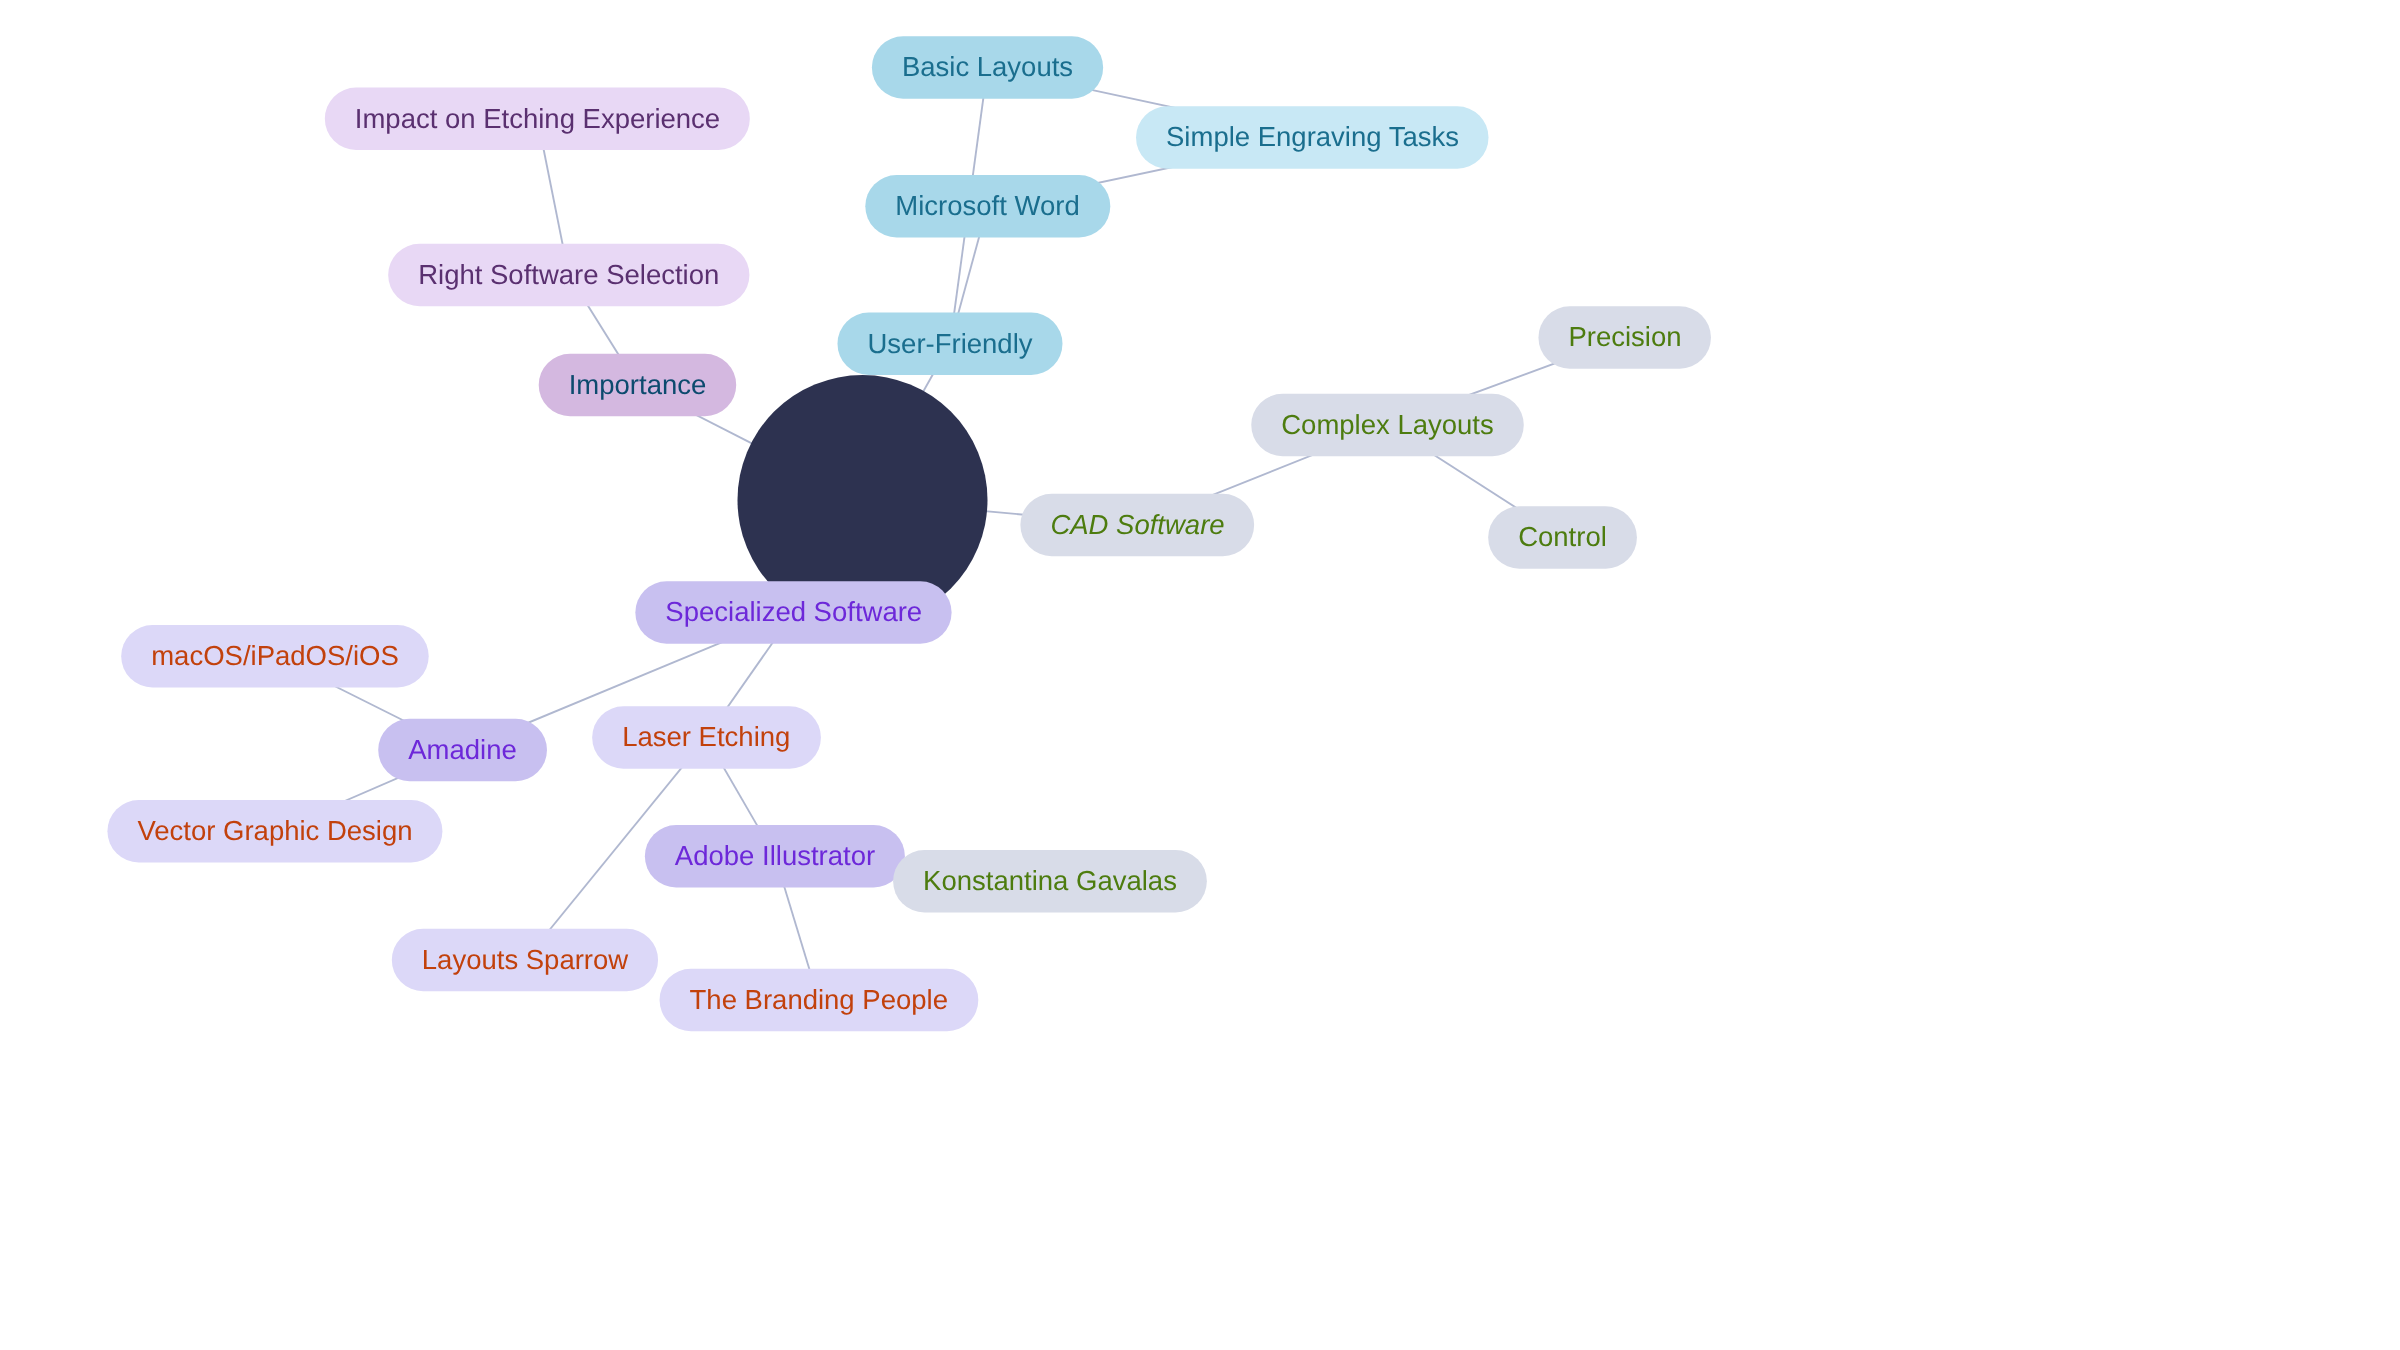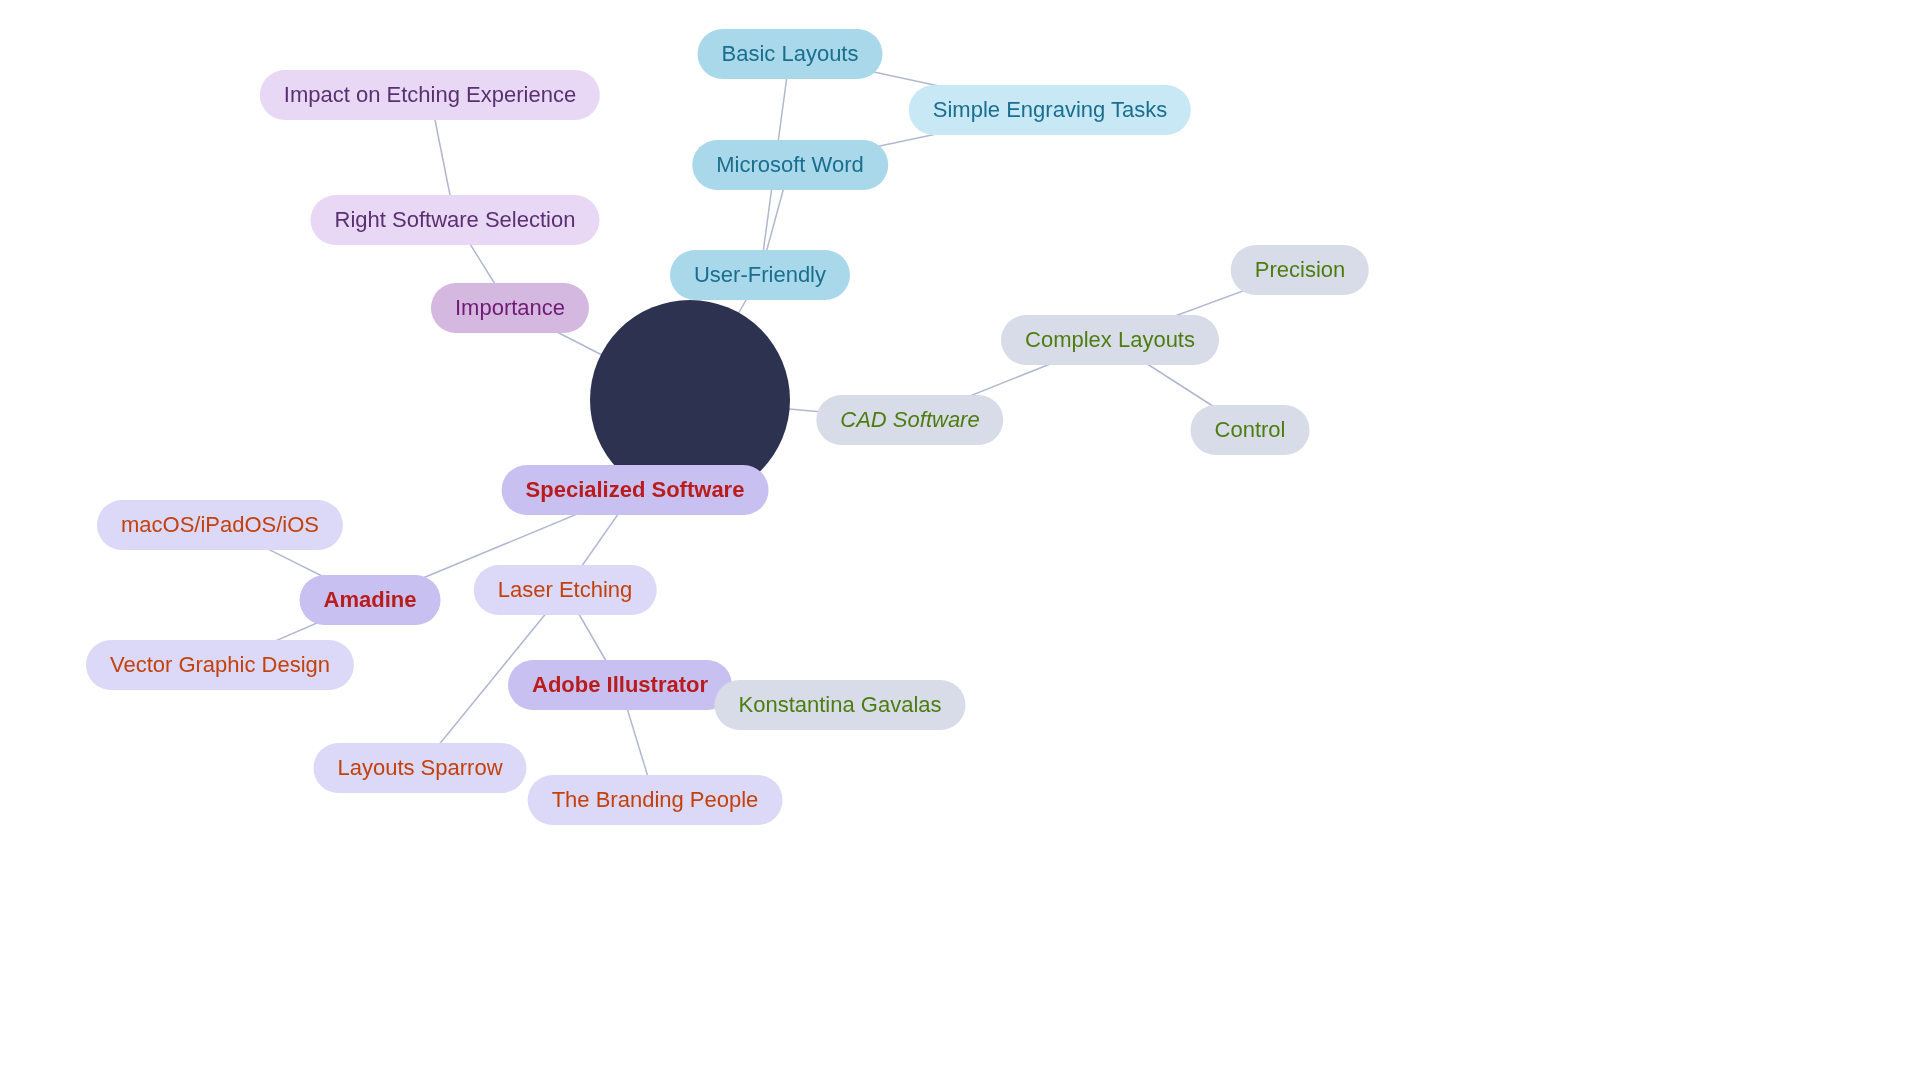--- a/index.html
+++ b/index.html
@@ -49,30 +49,29 @@
       background: #a8d8ea;
       color: #1a6e8e;
       border: none;
     }
     .node-blue-light {
       background: #c8e8f5;
       color: #1a6e8e;
     }
     .node-purple {
       background: #d4b8e0;
-      color: #701a75;
+      color: #0c4a6e;
     }
     .node-purple-light {
       background: #e8d8f5;
       color: #5a3070;
     }
     .node-lavender {
       background: #c8c0f0;
-      color: #b91c1c;
-      font-weight: bold;
+      color: #6d28d9;
     }
     .node-lavender-light {
       background: #dcd8f8;
       color: #c2410c;
     }
     .node-gray-light {
       background: #d8dce8;
       color: #4d7c0f;
     }
   </style>

